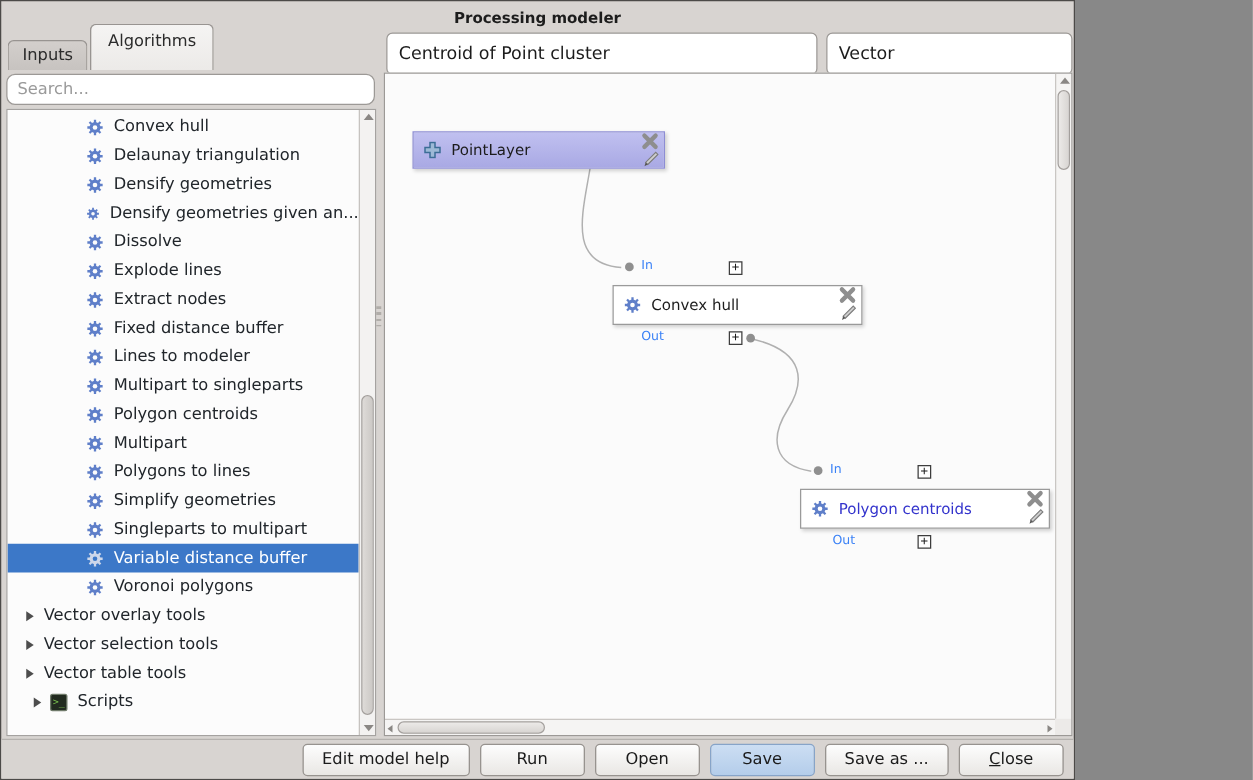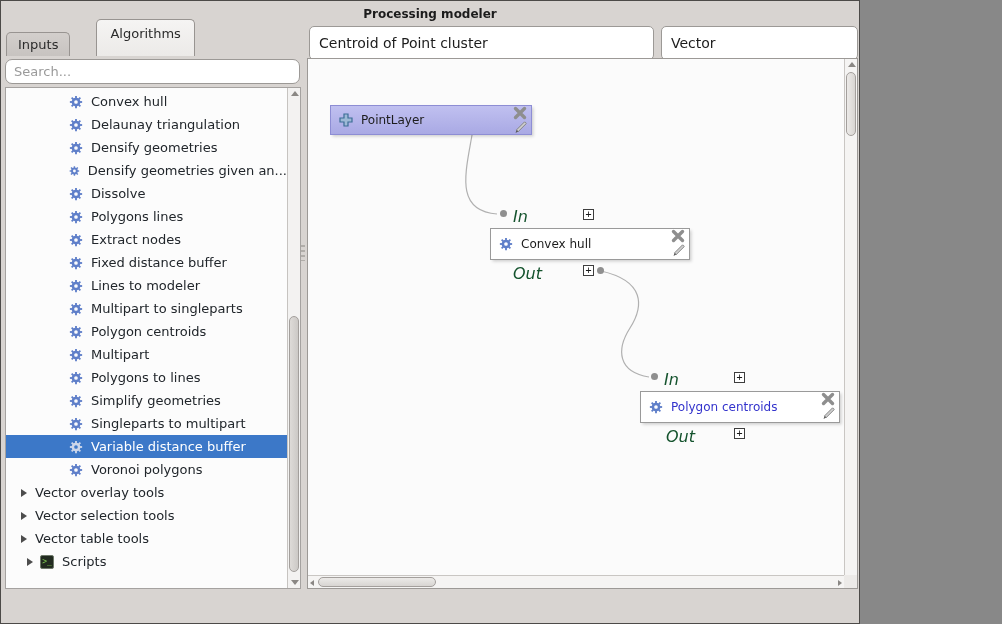--- a/index.html
+++ b/index.html
@@ -5,21 +5,21 @@
   * { margin:0; padding:0; box-sizing:border-box; }
   html,body { background:#888; font-family:"DejaVu Sans","Liberation Sans",sans-serif; }
   .window { position:relative; width:860px; height:624px; background:#d8d4d1;
             border:1px solid #4c4a48; overflow:hidden; font-size:13px; color:#1c1c1c; }
 
   
   .titlebar { height:24px; text-align:center; font-weight:bold; font-size:12px; padding-top:6px; }
 
   
   .sidebar { position:absolute; left:0; top:24px; width:305px; bottom:32px; }
-  .tabs { position:absolute; left:5px; top:0; height:31px; display:flex; align-items:flex-end;gap:24px; }
+  .tabs { position:absolute; left:5px; top:0; height:31px; display:flex; align-items:flex-end; }
   .tab { border:1px solid #989491; border-bottom:none; border-radius:5px 5px 0 0;
          background:linear-gradient(#d3cfcc,#c7c3c0); padding:4px 11px 4px; font-size:13px;
          color:#2b2b2b; margin-right:2px; }
   .tab.active { background:linear-gradient(#f5f4f3,#eceae8); padding:6px 13px 15px; }
   .search { position:absolute; left:4px; top:34px; width:295px; height:25px;
             border:1px solid #9c9996; border-radius:7px; padding:0 8px; font-size:13px;
             background:#fff; color:#333; outline:none; font-family:inherit; }
   .search::placeholder { color:#9a9a9a; }
   .list-frame { position:absolute; left:4px; top:62px; width:296px; bottom:2px;
                 background:#fcfcfc; border:1px solid #a5a2a0; overflow:hidden; }
@@ -69,21 +69,21 @@
                 background:linear-gradient(#c0c0f0,#a9a9e4); border:1px solid #8d8dd4; }
   .node-alg { width:200px; height:32px; background:#fff; border:1px solid #9a9a9a; }
   .node-alg1 { left:182px; top:169px; }
   .node-alg2 { left:332px; top:332px; }
   .node-alg2 .nlabel { color:#3333cc; }
   .nicon { margin-left:8px; width:14px; height:14px; }
   .xicon { position:absolute; right:4px; top:0px; width:14px; height:14px; }
   .pencil-icon { position:absolute; right:2px; top:14px; width:15px; height:15px; }
 
   .dot { position:absolute; width:7px; height:7px; border-radius:50%; background:#8f8f8f; }
-  .plabel { position:absolute; font-size:16px; color:#14532d;font-style:italic; }
+  .plabel { position:absolute; font-size:10px; color:#3b82f6; }
   .expander { position:absolute; width:11px; height:11px; background:#fff; border:1px solid #3d3d3d;
               font-size:10px; line-height:9px; text-align:center; color:#1a1a1a;
               font-family:"DejaVu Sans Mono",monospace; }
 
   
   .cv-v { position:absolute; right:0; top:0; bottom:13px; width:13px; background:#f5f4f3;
           border-left:1px solid #c9c6c3; }
   .cv-v .sb-thumb { left:1px; top:13px; height:64px; background:linear-gradient(90deg,#eceae8,#d8d5d2); }
   .cv-h { position:absolute; left:0; right:13px; bottom:0; height:13px; background:#f5f4f3;
           border-top:1px solid #c9c6c3; }
@@ -188,21 +188,21 @@
             <svg class="gear-icon" viewBox="0 0 16 16" width="14" height="14">
               <g stroke="currentColor" stroke-width="2.1">
                 <line x1="8" y1="1" x2="8" y2="15"></line>
                 <line x1="1" y1="8" x2="15" y2="8"></line>
                 <line x1="3" y1="3" x2="13" y2="13"></line>
                 <line x1="13" y1="3" x2="3" y2="13"></line>
               </g>
               <circle cx="8" cy="8" r="5" fill="currentColor"></circle>
               <circle class="hole" cx="8" cy="8" r="2.1"></circle>
             </svg>
-            <span class="lbl">Polygons lines</span>
+            <span class="lbl">Explode lines</span>
           </div>
           <div class="row alg">
             <svg class="gear-icon" viewBox="0 0 16 16" width="14" height="14">
               <g stroke="currentColor" stroke-width="2.1">
                 <line x1="8" y1="1" x2="8" y2="15"></line>
                 <line x1="1" y1="8" x2="15" y2="8"></line>
                 <line x1="3" y1="3" x2="13" y2="13"></line>
                 <line x1="13" y1="3" x2="3" y2="13"></line>
               </g>
               <circle cx="8" cy="8" r="5" fill="currentColor"></circle>
@@ -452,13 +452,21 @@
       </div>
       <div class="cv-h">
         <div class="arr-left"></div>
         <div class="sb-thumb"></div>
         <div class="arr-right"></div>
       </div>
       <div class="cv-corner"></div>
     </div>
   </div>
 
+  <div class="footer" id="footer-bar">
+      <div class="btn">Edit model help</div>
+      <div class="btn">Run</div>
+      <div class="btn">Open</div>
+      <div class="btn focused">Save</div>
+      <div class="btn">Save as ...</div>
+      <div class="btn"><u>C</u>lose</div>
+    </div>
 </div>
 
 </body></html>

